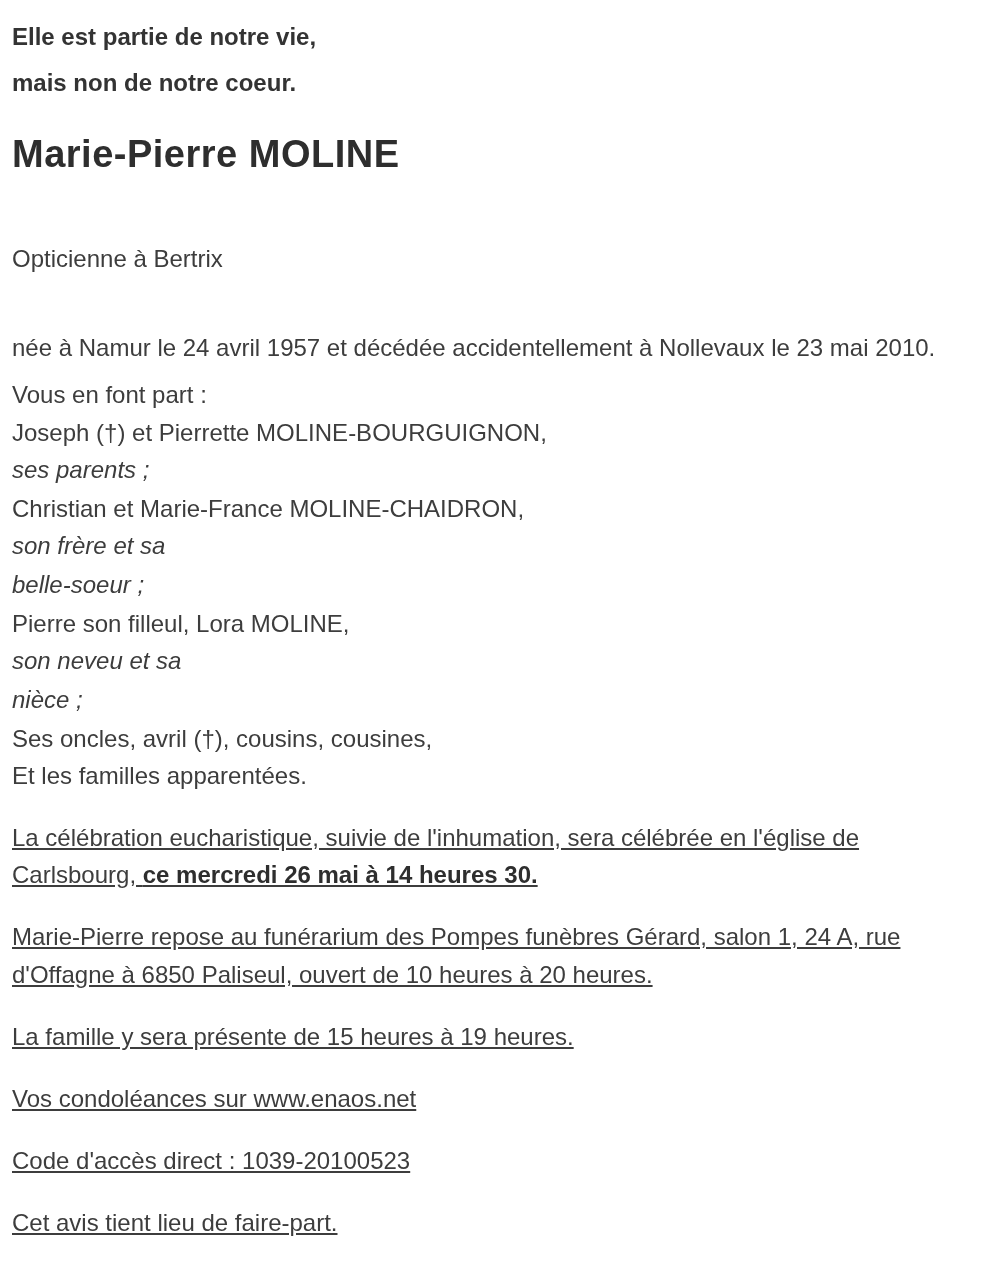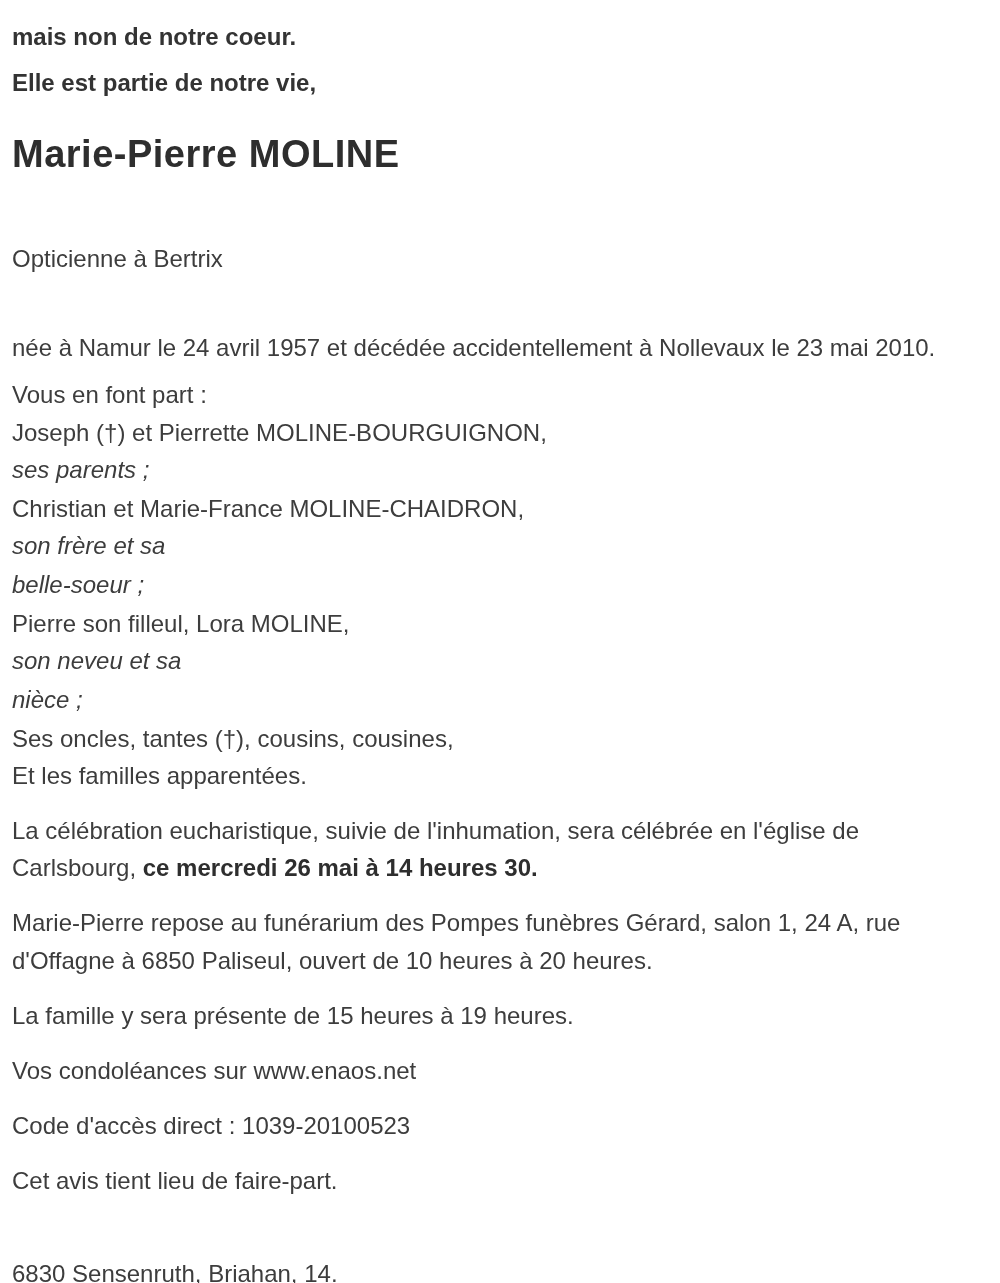--- a/index.html
+++ b/index.html
@@ -45,39 +45,40 @@
     font-style: italic;
     white-space: pre-line;
     line-height: 1.62;
     padding-right: 2px;
   }
   .others { }
   .section-gap {
     margin-top: 46px;
   }
   .para {
-    margin-top: 18px;
+    margin-top: 25px;
     max-width: 980px;
+    text-decoration: underline;
   }
   .para b, .para strong {
     color: #2e2e2e;
     font-weight: bold;
   }
   .address {
     margin-top: 56px;
   }
 </style>
 </head>
 <body>
 
 <div>
 
   <div class="epigraph">
+    <div>Elle est partie de notre vie,</div>
     <div>mais non de notre coeur.</div>
-    <div>Elle est partie de notre vie,</div>
   </div>
 
   <h1 class="deceased-name">Marie-Pierre MOLINE</h1>
 
   <div class="profession">Opticienne à Bertrix</div>
 
   <div class="birth-death">née à Namur le 24 avril 1957 et décédée accidentellement à Nollevaux le 23 mai 2010.</div>
 
   <div class="announcement">Vous en font part :</div>
 
@@ -91,21 +92,21 @@
     <div class="relative-relation">son frère et sa
 belle-soeur ;</div>
   </div>
 
   <div class="relative-block">
     <div class="relative-names">Pierre son filleul, Lora MOLINE,</div>
     <div class="relative-relation">son neveu et sa
 nièce ;</div>
   </div>
 
-  <div class="others">Ses oncles, tantes (†), cousins, cousines,</div>
+  <div class="others">Ses oncles, avril (†), cousins, cousines,</div>
   <div class="others">Et les familles apparentées.</div>
 
   <p class="para section-gap"><span>La célébration eucharistique, suivie de l'inhumation, sera célébrée en l'église de Carlsbourg, </span><strong>ce mercredi 26 mai à 14 heures 30.</strong></p>
 
   <p class="para">Marie-Pierre repose au funérarium des Pompes funèbres Gérard, salon 1, 24 A, rue d'Offagne à 6850 Paliseul, ouvert de 10 heures à 20 heures.</p>
 
   <p class="para">La famille y sera présente de 15 heures à 19 heures.</p>
 
   <p class="para">Vos condoléances sur www.enaos.net</p>
 

